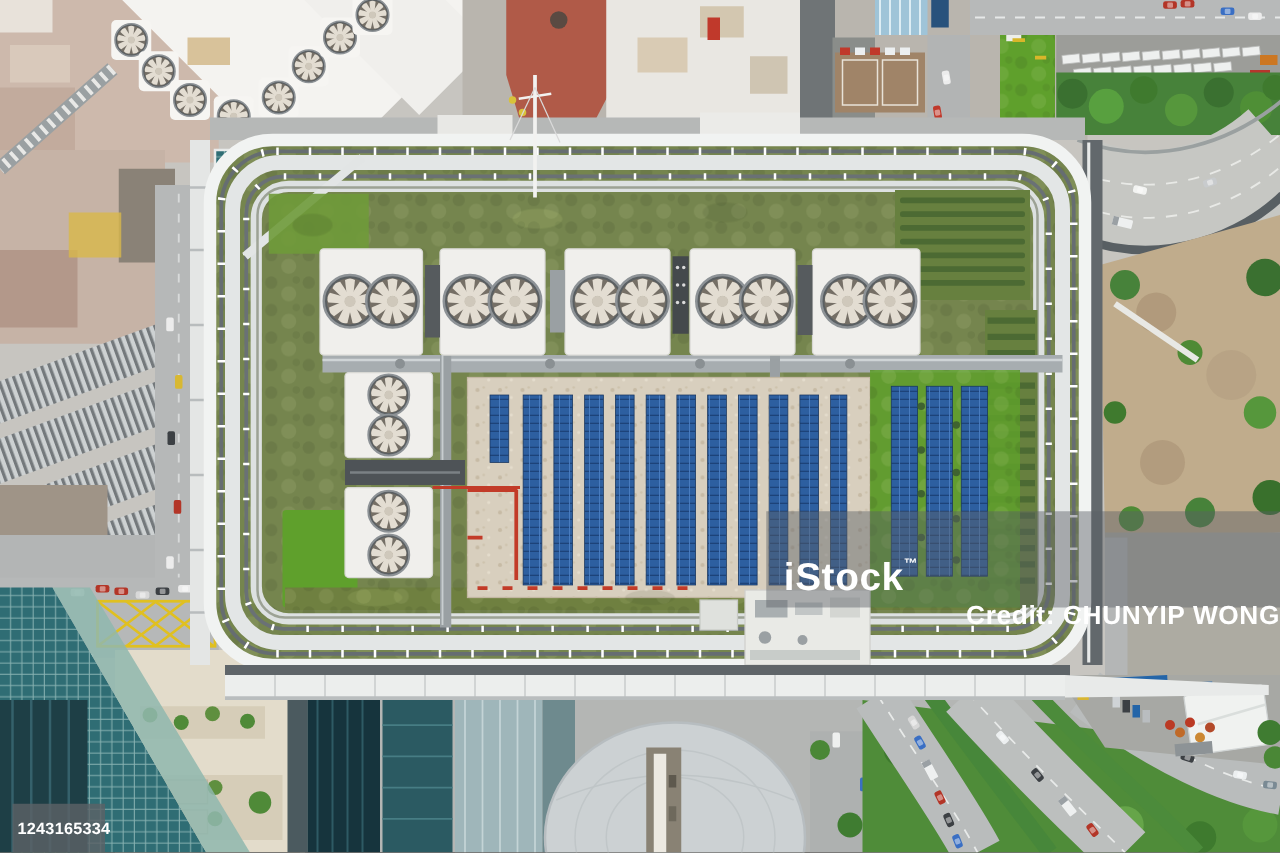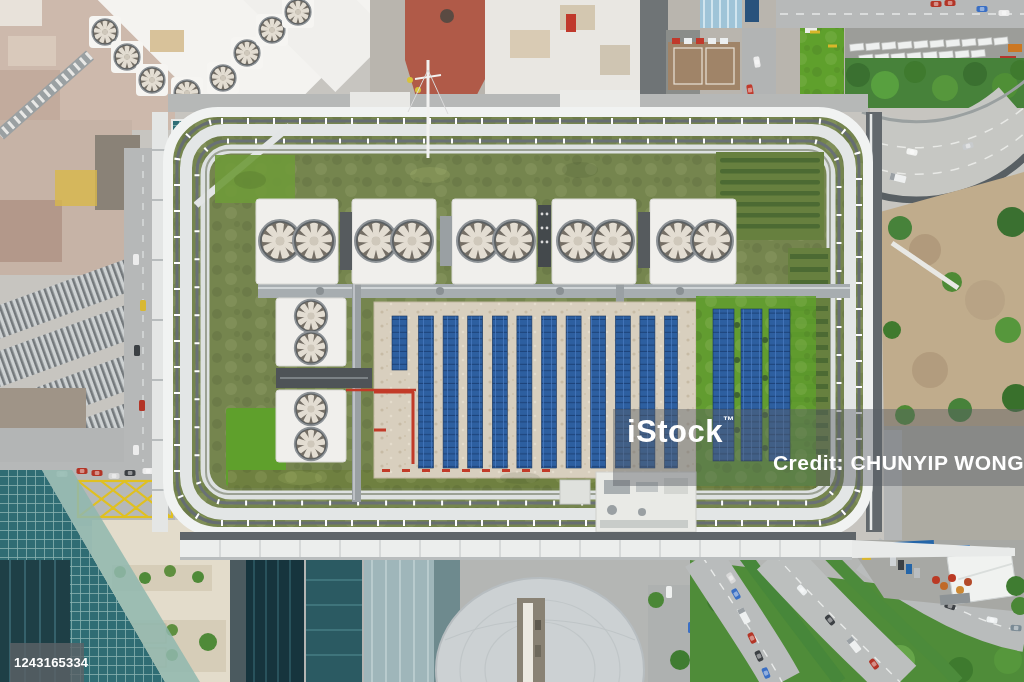--- a/index.html
+++ b/index.html
@@ -3,21 +3,21 @@
 <meta charset="utf-8">
 <style>
   html,body{margin:0;padding:0;background:#222;}
   #photo{position:relative;width:1024px;height:682px;overflow:hidden;
          font-family:"Liberation Sans", sans-serif;background:#c7c5c0;}
   #scene{position:absolute;inset:0;}
   .wm-main{position:absolute;left:613px;top:409px;width:411px;height:77px;
            background:var(--watermark-bg, rgba(90,96,102,.45));
            color:var(--watermark-text,#fff);box-sizing:border-box;
            padding:6px 0 0 14px;line-height:1.05;}
-  .wm-brand{font-size:31px;font-weight:bold;letter-spacing:.5px;}
+  .wm-brand{font-size:31px;font-weight:bold;letter-spacing:.5px;margin-top:31px;}
   .wm-brand .tm{font-size:11px;vertical-align:18px;font-weight:bold;}
   .wm-credit{font-size:21px;font-weight:bold;margin-top:3px;letter-spacing:.5px;text-align:right;}
   .wm-id{position:absolute;left:10px;top:643px;width:74px;height:39px;
          background:var(--watermark-id-bg, rgba(92,98,102,.82));
          color:var(--watermark-text,#fff);font-size:13px;font-weight:bold;
          box-sizing:border-box;padding:12px 0 11px 4px;letter-spacing:.2px;}
 </style>
 </head>
 <body>
 

